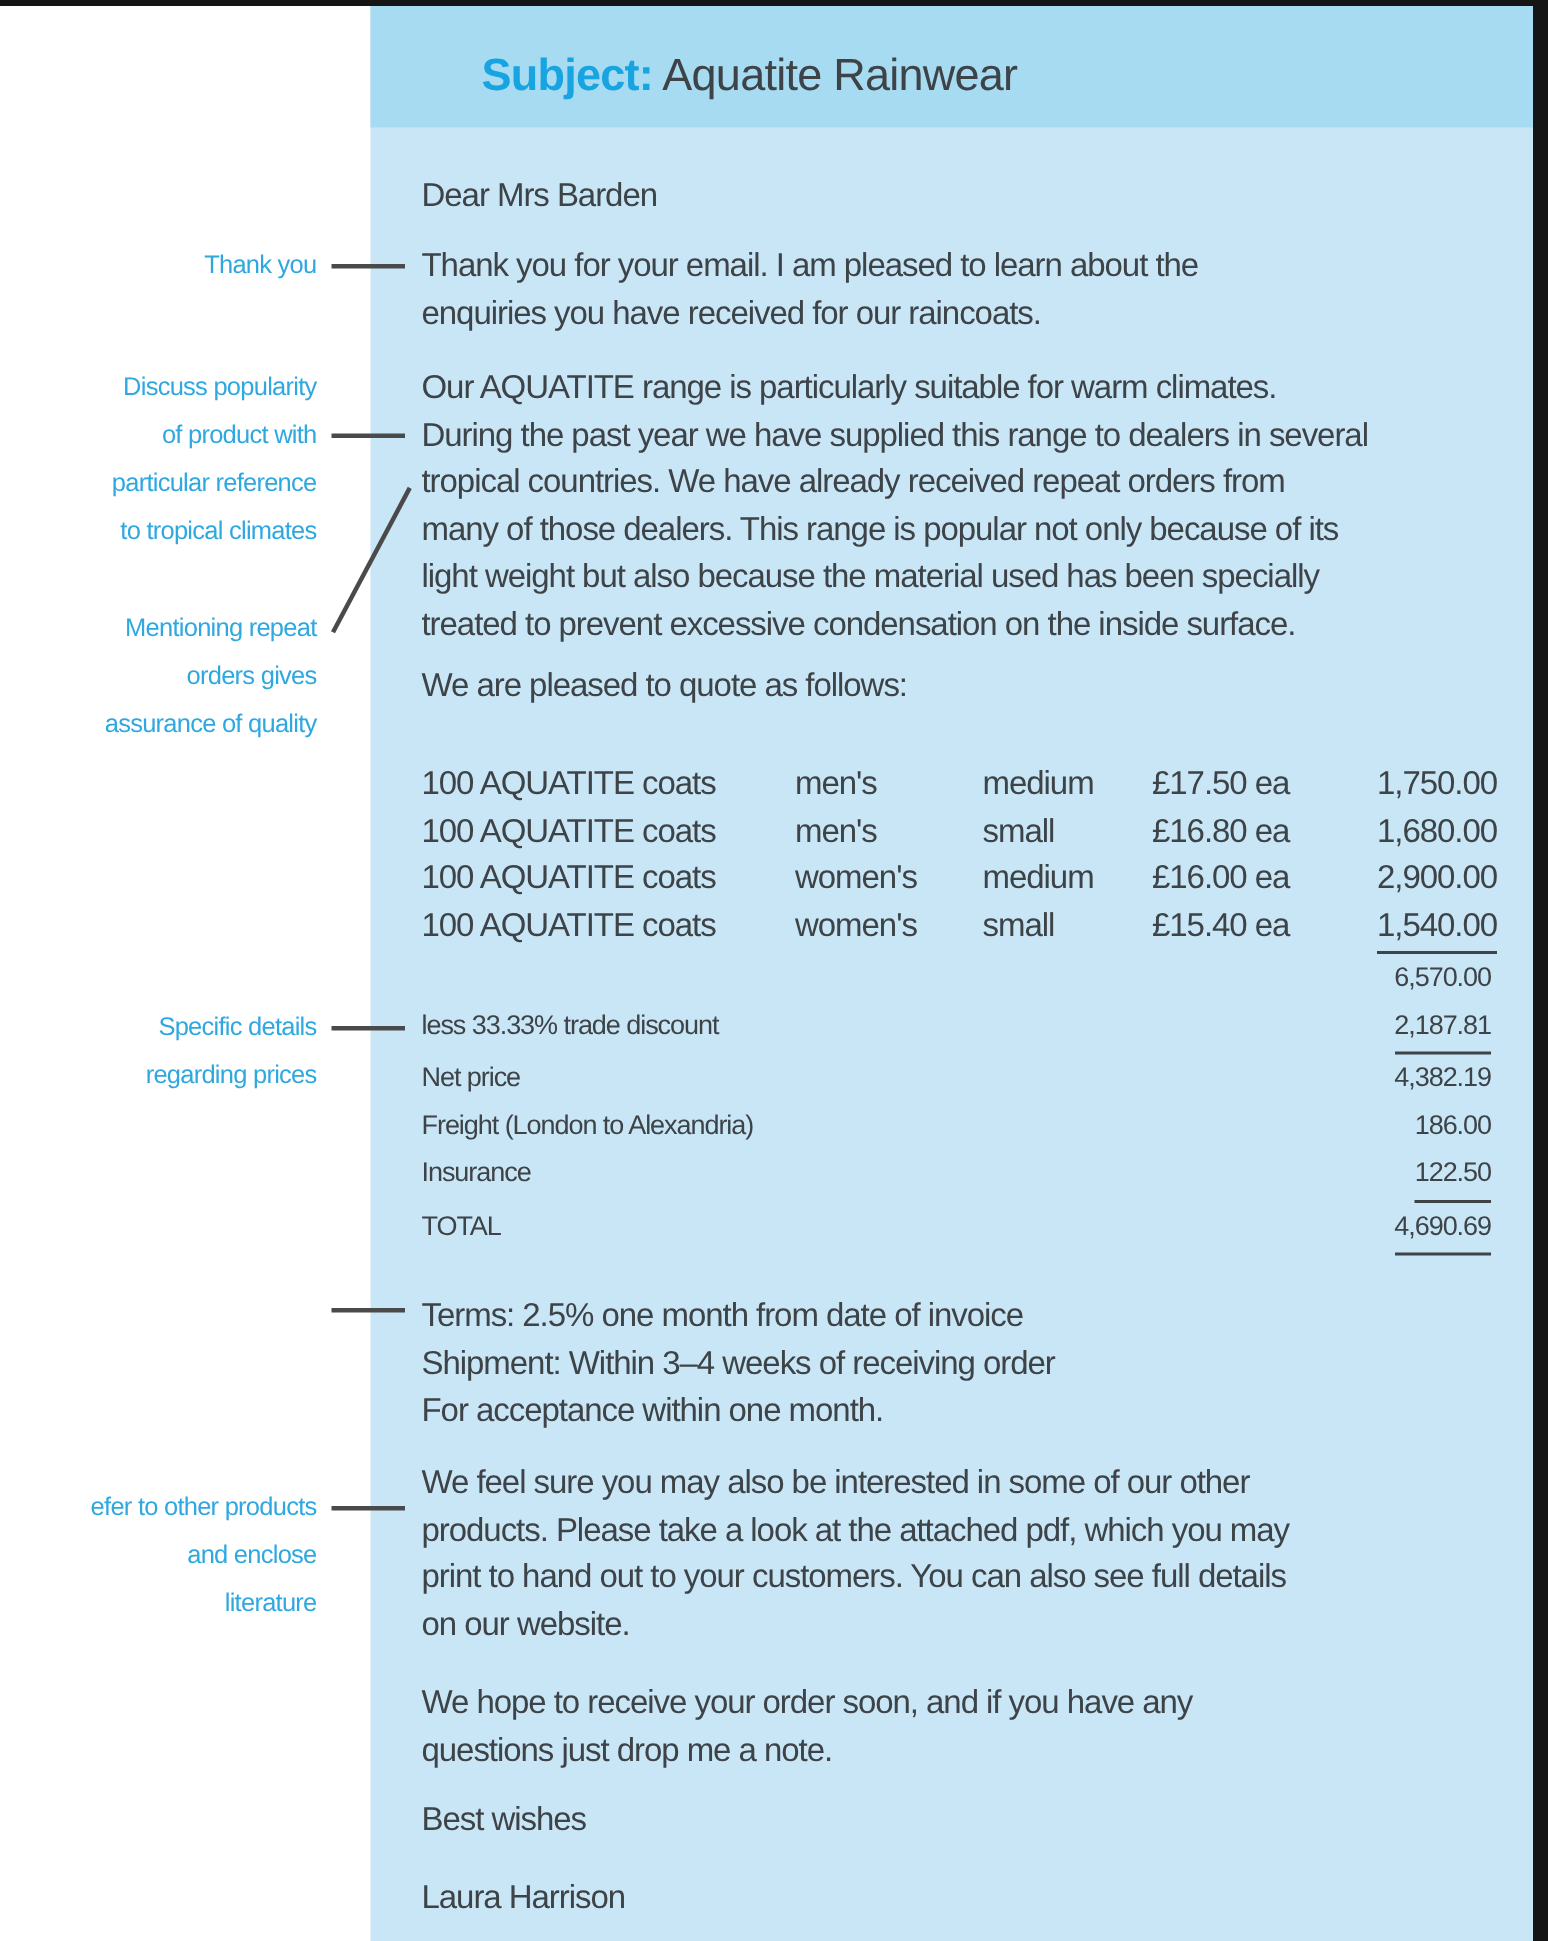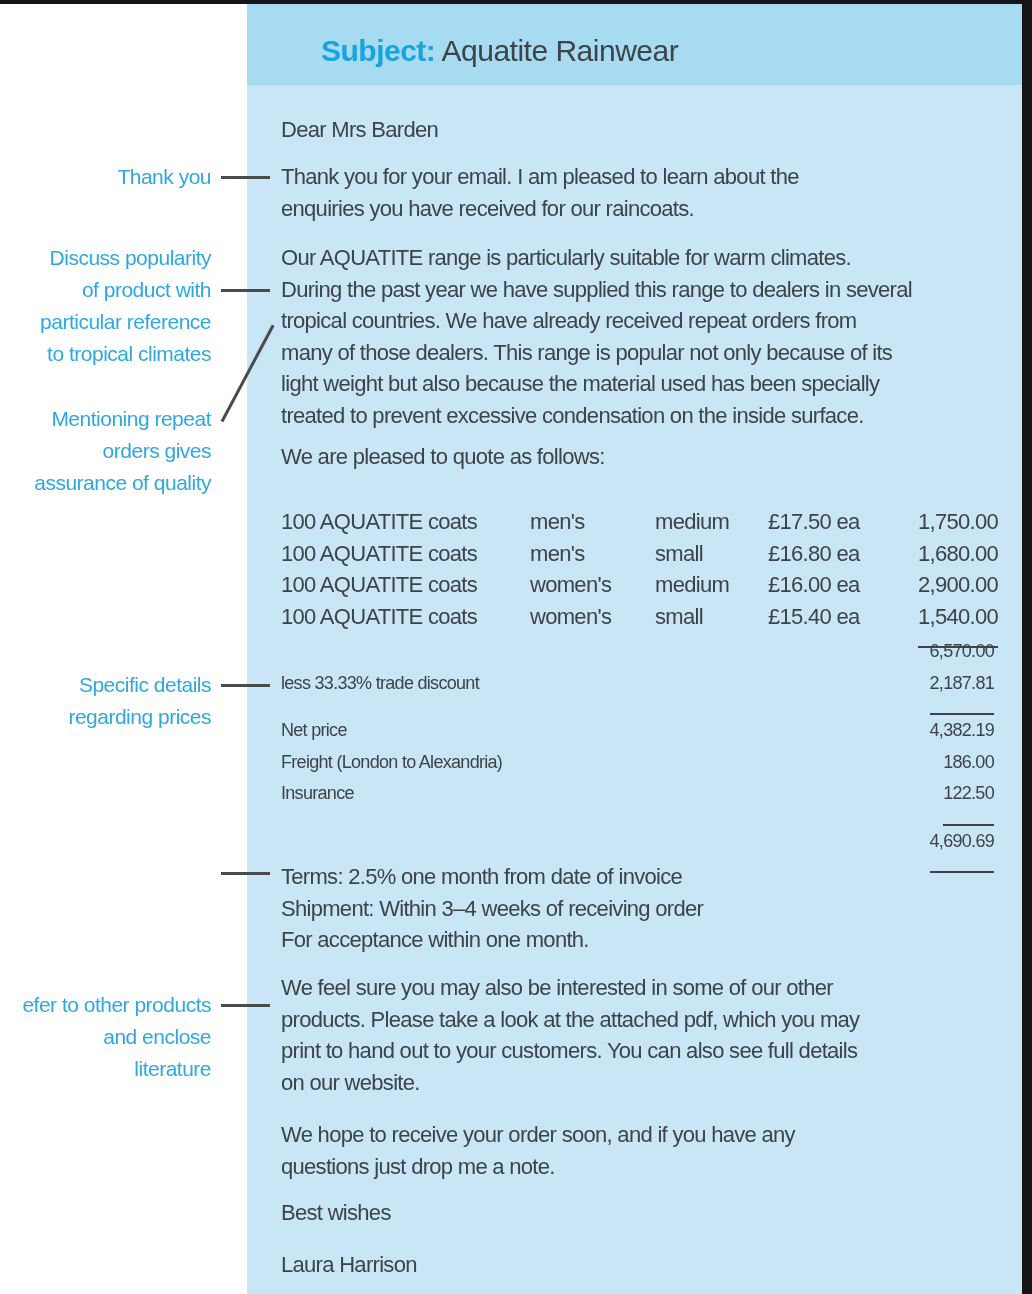--- a/index.html
+++ b/index.html
@@ -26,31 +26,31 @@
   .b-terms{top:861px;}
   .b-other{top:972px;}
   .b-hope{top:1119px;}
   .b-best{top:1197px;text-align:right;}
   .b-sig{top:1249px;}
 
   .quote-table{position:absolute;left:0;top:506px;width:713px;font-size:22px;letter-spacing:-0.7px;}
   .q-row{display:grid;grid-template-columns:249px 125px 113px 150px 1fr;line-height:31.5px;}
   .q-amount{text-align:right;}
   .q-amount span{display:inline-block;}
-  .u{border-bottom:2px solid var(--text,#3d4347);padding-bottom:14px;}
+  .u{border-bottom:2px solid var(--text,#3d4347);padding-bottom:2px;}
 
   .totals{position:absolute;left:0;top:636px;width:713px;font-size:18px;letter-spacing:-0.7px;}
   .t-row{display:grid;grid-template-columns:1fr auto;line-height:31.5px;}
   .t-amount{text-align:right;}
   .t-amount span{display:inline-block;}
 
   .note{
     position:absolute;right:821px;
     color:var(--annotation-blue,#2fa8e0);
-    font-size:21px;line-height:32px;letter-spacing:-0.5px;
+    font-size:17px;line-height:32px;letter-spacing:-0.5px;
     text-align:right;white-space:pre;
   }
   .n1{top:161px;}
   .n2{top:242px;}
   .n3{top:403px;}
   .n4{top:669px;}
   .n5{top:857px;}
   .n6{top:989px;}
 
   .conn{position:absolute;height:3px;background:#4a4a4a;}
@@ -132,20 +132,21 @@
       </div>
       <div class="t-row">
         <div>Freight (London to Alexandria)</div>
         <div class="t-amount"><span>186.00</span></div>
       </div>
       <div class="t-row">
         <div>Insurance</div>
         <div class="t-amount"><span class="u">122.50</span></div>
       </div>
       <div class="t-row">
+        <div>TOTAL</div>
         <div class="t-amount"><span class="u">4,690.69</span></div>
       </div>
     </div>
 
     <div class="blk b-terms">Terms: 2.5% one month from date of invoice
 Shipment: Within 3–4 weeks of receiving order
 For acceptance within one month.</div>
     <div class="blk b-other">We feel sure you may also be interested in some of our other
 products. Please take a look at the attached pdf, which you may
 print to hand out to your customers. You can also see full details

